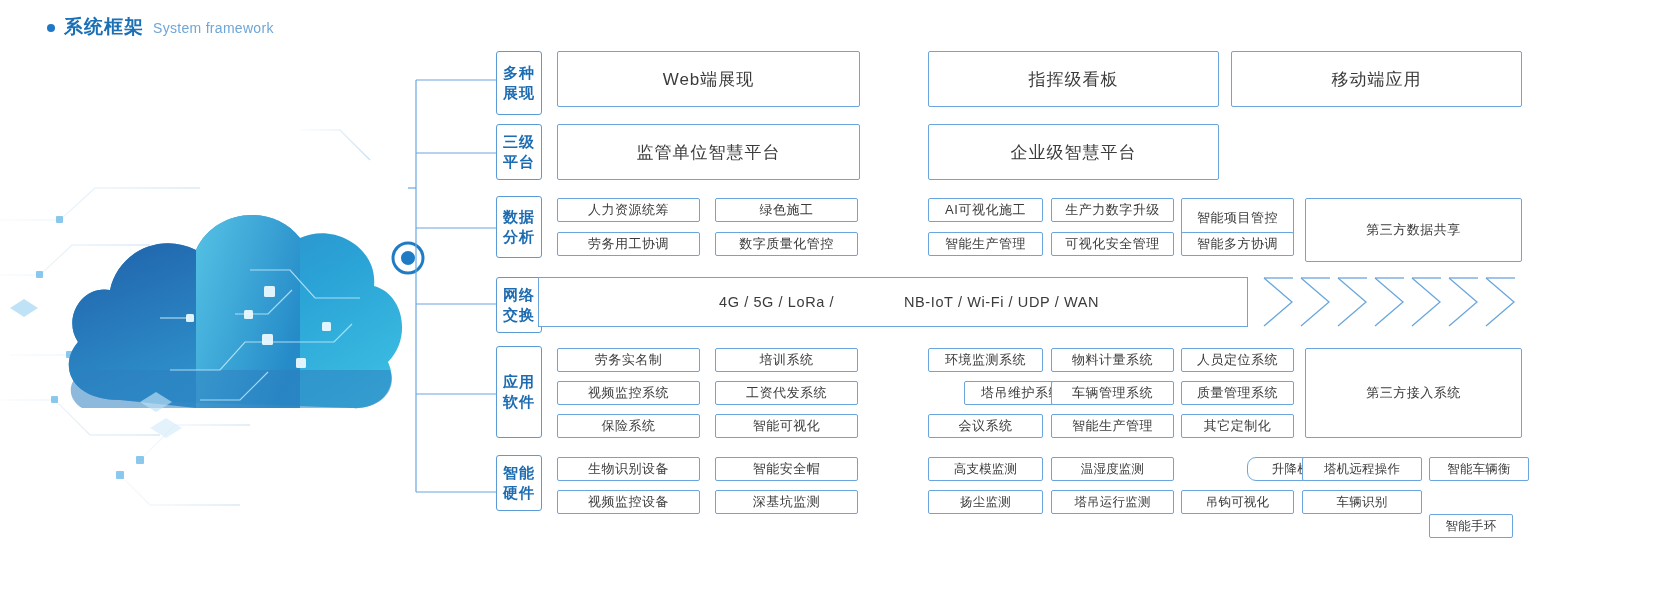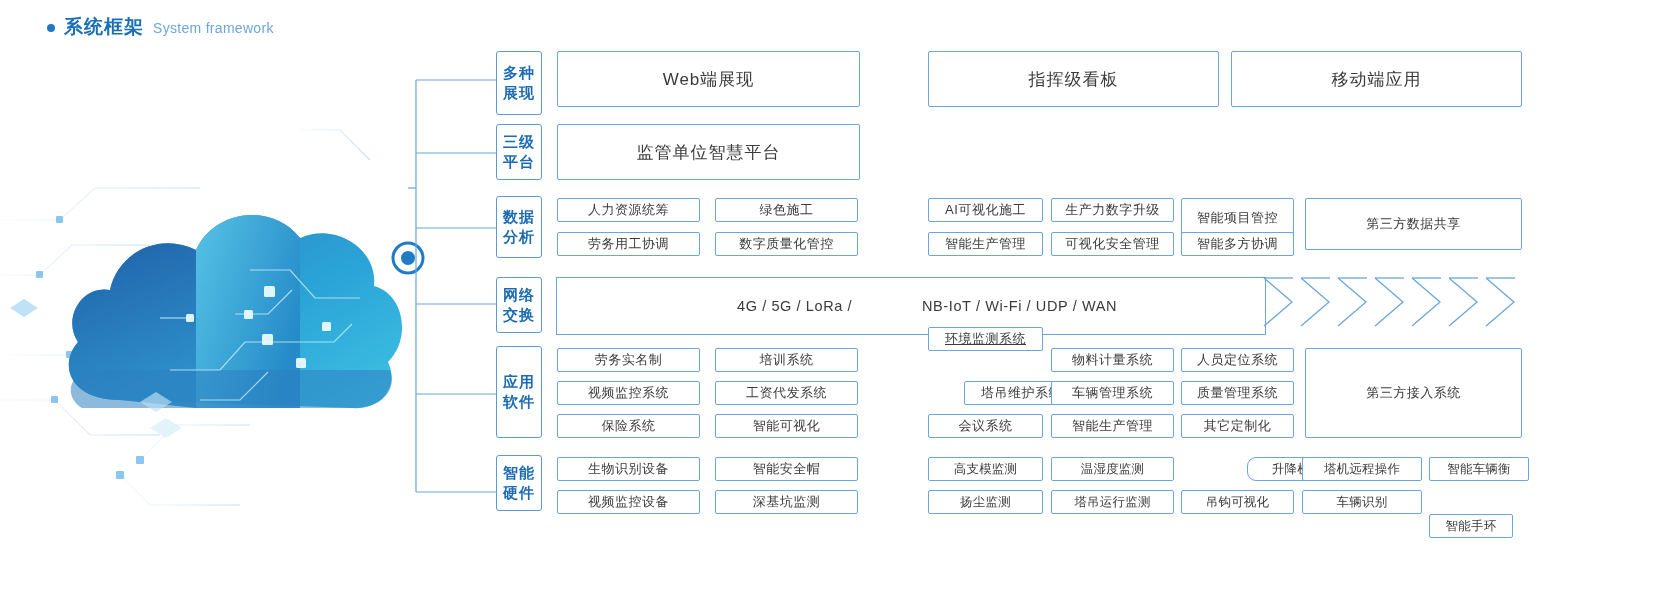--- a/index.html
+++ b/index.html
@@ -191,43 +191,44 @@
     </div>
     <div class="cell big" style="left:557px; top:51px; width:303px; height:56px;">Web端展现</div>
     <div class="cell big" style="left:1231px; top:51px; width:291px; height:56px;">移动端应用</div>
     <div class="cell big" style="left:928px; top:51px; width:291px; height:56px;">指挥级看板</div>
 
     <div class="row-label" style="left:496px; top:124px; width:46px; height:56px;">
       <span>三级</span>
       <span>平台</span>
     </div>
     <div class="cell big" style="left:557px; top:124px; width:303px; height:56px;">监管单位智慧平台</div>
+    <div class="cell big" style="left:928px; top:124px; width:291px; height:56px;">企业级智慧平台</div>
 
     <div class="row-label" style="left:496px; top:196px; width:46px; height:62px;">
       <span>数据</span>
       <span>分析</span>
     </div>
     <div class="cell" style="left:557px; top:198px; width:143px; height:24px;">人力资源统筹</div>
     <div class="cell" style="left:715px; top:198px; width:143px; height:24px;">绿色施工</div>
     <div class="cell" style="left:557px; top:232px; width:143px; height:24px;">劳务用工协调</div>
     <div class="cell" style="left:715px; top:232px; width:143px; height:24px;">数字质量化管控</div>
 
     <div class="cell" style="left:928px; top:198px; width:115px; height:24px;">AI可视化施工</div>
     <div class="cell" style="left:1051px; top:198px; width:123px; height:24px;">生产力数字升级</div>
     <div class="cell" style="left:1181px; top:198px; width:113px; height:40px;">智能项目管控</div>
     <div class="cell" style="left:928px; top:232px; width:115px; height:24px;">智能生产管理</div>
     <div class="cell" style="left:1051px; top:232px; width:123px; height:24px;">可视化安全管理</div>
     <div class="cell" style="left:1181px; top:232px; width:113px; height:24px;">智能多方协调</div>
-    <div class="cell" style="left:1305px; top:198px; width:217px; height:52px;">第三方数据共享</div>
+    <div class="cell" style="left:1305px; top:198px; width:217px; height:64px;">第三方数据共享</div>
 
     <div class="row-label" style="left:496px; top:277px; width:46px; height:56px;">
       <span>网络</span>
       <span>交换</span>
     </div>
-    <div class="net-bar" style="left:556px; top:277px; width:710px; height:58px;text-align:center;">
+    <div class="net-bar" style="left:538px; top:277px; width:710px; height:50px;text-align:center;">
       <span class="net-seg-a">4G / 5G / LoRa /</span>
       <span class="net-seg-b">NB-IoT / Wi-Fi / UDP / WAN</span>
     </div>
     <div class="arrows" style="left:1262px; top:277px; width:264px; height:50px;">
       <svg width="264" height="50" viewBox="0 0 264 50">
         <g stroke="#6aa6dd" stroke-width="1.3" fill="none">
           <path d="M2 1 L30 25 L2 49"></path>
           <path d="M39 1 L67 25 L39 49"></path>
           <path d="M76 1 L104 25 L76 49"></path>
           <path d="M113 1 L141 25 L113 49"></path>
@@ -251,21 +252,21 @@
       <span>应用</span>
       <span>软件</span>
     </div>
     <div class="cell" style="left:557px; top:348px; width:143px; height:24px;">劳务实名制</div>
     <div class="cell" style="left:715px; top:348px; width:143px; height:24px;">培训系统</div>
     <div class="cell" style="left:557px; top:381px; width:143px; height:24px;">视频监控系统</div>
     <div class="cell" style="left:715px; top:381px; width:143px; height:24px;">工资代发系统</div>
     <div class="cell" style="left:557px; top:414px; width:143px; height:24px;">保险系统</div>
     <div class="cell" style="left:715px; top:414px; width:143px; height:24px;">智能可视化</div>
 
-    <div class="cell" style="left:928px; top:327px; width:115px; height:24px;text-decoration:underline;">环境监测系统</div>
+    <div class="cell" style="left:928px; top:348px; width:115px; height:24px;">环境监测系统</div>
     <div class="cell" style="left:1051px; top:348px; width:123px; height:24px;">物料计量系统</div>
     <div class="cell" style="left:1181px; top:348px; width:113px; height:24px;">人员定位系统</div>
     <div class="cell" style="left:928px; top:381px; width:115px; height:24px;margin-left:36px;">塔吊维护系统</div>
     <div class="cell" style="left:1051px; top:381px; width:123px; height:24px;">车辆管理系统</div>
     <div class="cell" style="left:1181px; top:381px; width:113px; height:24px;">质量管理系统</div>
     <div class="cell" style="left:928px; top:414px; width:115px; height:24px;">会议系统</div>
     <div class="cell" style="left:1051px; top:414px; width:123px; height:24px;">智能生产管理</div>
     <div class="cell" style="left:1181px; top:414px; width:113px; height:24px;">其它定制化</div>
     <div class="cell" style="left:1305px; top:348px; width:217px; height:90px;">第三方接入系统</div>
 

